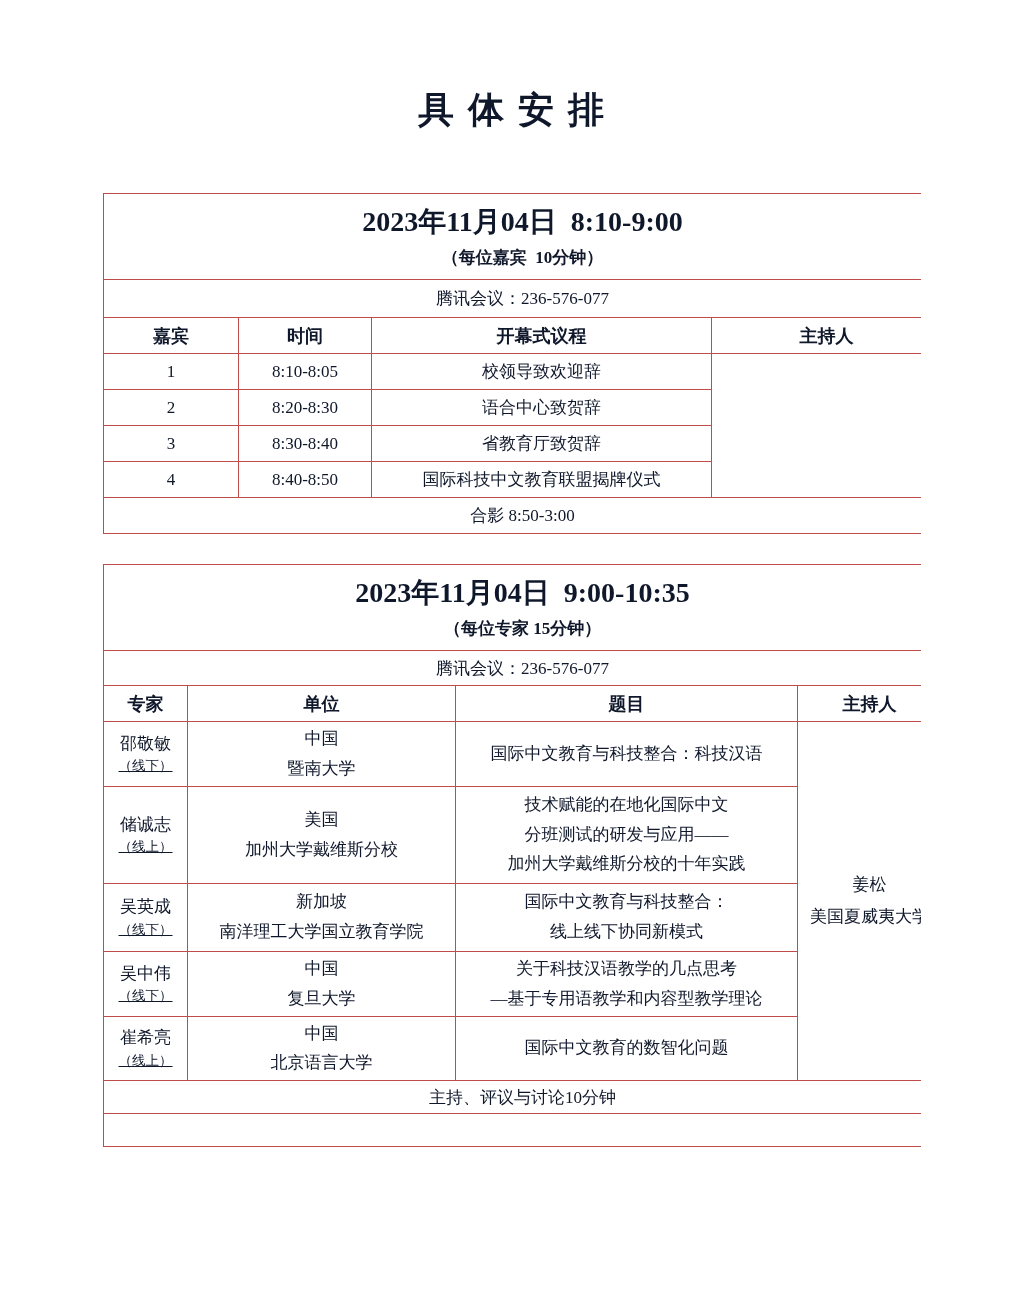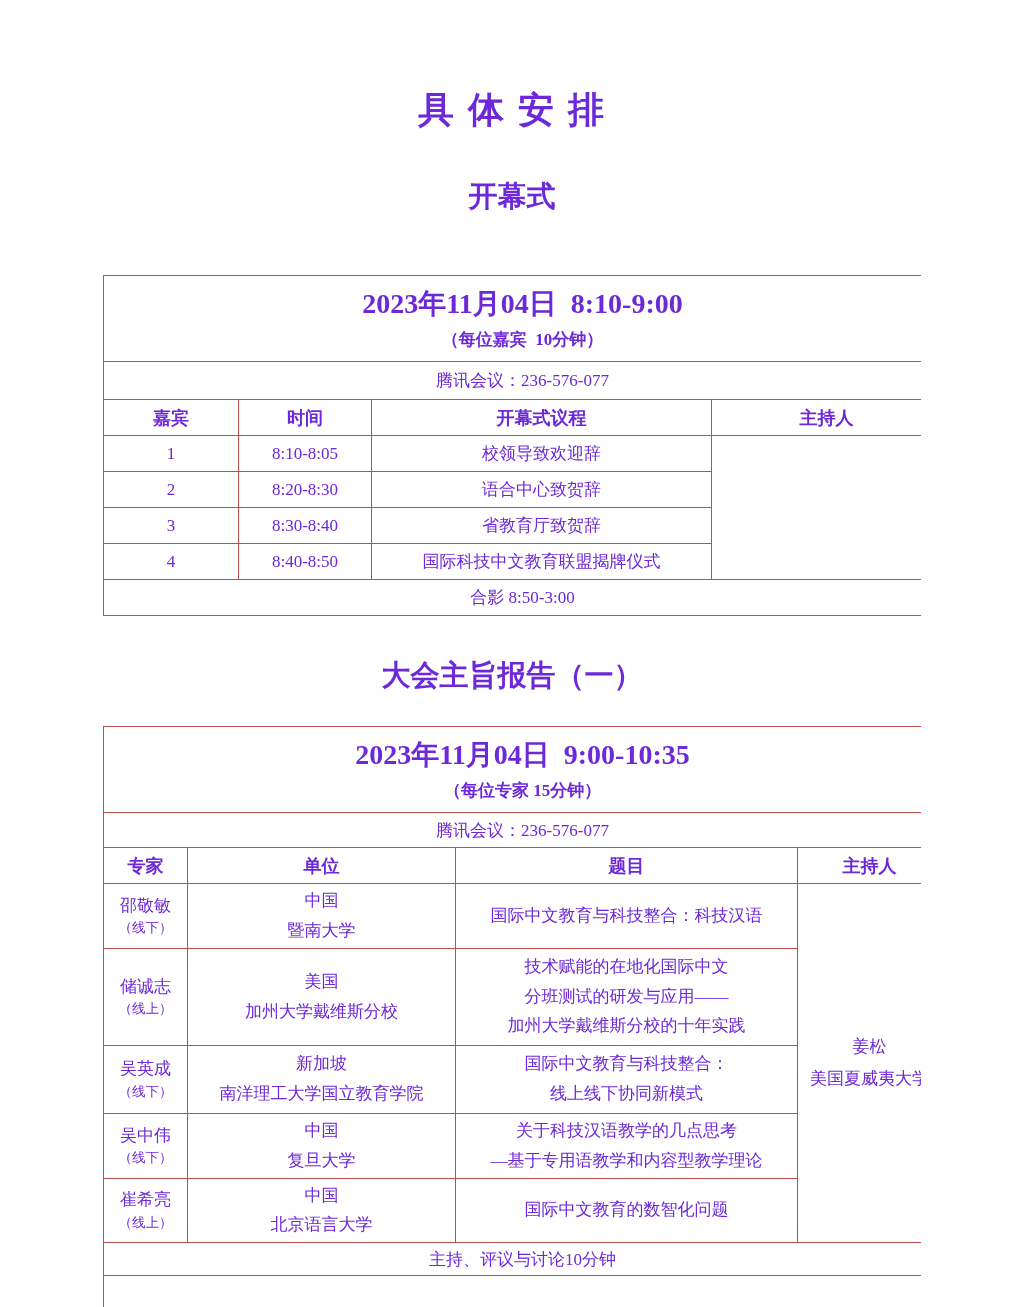--- a/index.html
+++ b/index.html
@@ -3,21 +3,21 @@
 <meta charset="utf-8">
 <style>
   * { margin: 0; padding: 0; box-sizing: border-box; }
   html, body { background: #ffffff; }
   .page {
     position: relative;
     width: 818px;
     height: 1307px;
     margin: 0 auto;
     background: #ffffff;
-    color: #6d28d9;
+    color: #0f172a;
     font-family: "Liberation Serif", "DejaVu Serif", serif;
     overflow: hidden;
   }
   .main-title {
     margin-top: 86px;
     text-align: center;
     font-family: "Liberation Sans", "DejaVu Sans", sans-serif;
     font-weight: bold;
     font-size: 36px;
     letter-spacing: 2px;
@@ -62,38 +62,37 @@
     white-space: pre-wrap;
     line-height: 1.7;
     text-align: center;
   }
   .meeting-cell { height: 38px; font-size: 17.5px; font-weight: bold; }
   tr.cols th { height: 36px; font-size: 18px; font-weight: bold; }
   table.opening tr.body-row td { height: 36px; }
   table.opening td.footer-cell { height: 36px; }
   .multi { line-height: 1.75; white-space: pre-wrap; }
   .expert-name { font-size: 17px; line-height: 1.5; }
-  .expert-mode { font-size: 13.5px; line-height: 1.5; }
+  .expert-mode { font-size: 13.5px; line-height: 1.5; text-decoration: underline; }
   td.host-merged { line-height: 1.9; }
   table.keynote tr.k-row-0 td { height: 63px; }
   table.keynote tr.k-row-1 td { height: 97px; }
   table.keynote tr.k-row-2 td { height: 68px; }
   table.keynote tr.k-row-3 td { height: 65px; }
   table.keynote tr.k-row-4 td { height: 57px; }
   table.keynote td.footer-cell { height: 33px; }
   table.keynote td.empty-cell { height: 33px; }
 </style>
 </head>
 <body>
 
 <div class="page">
 
   <div class="main-title">具 体 安 排</div>
 
-  <div class="section-title first">开幕式</div>
 
   <table class="sched opening">
     <colgroup>
       <col style="width:135px">
         <col style="width:133px">
         <col style="width:340px">
         <col style="width:230px">
     </colgroup>
     <tbody>
         <tr>
@@ -131,21 +130,20 @@
       <td>4</td>
       <td>8:40-8:50</td>
       <td>国际科技中文教育联盟揭牌仪式</td>
     </tr>
     <tr>
       <td colspan="4" class="footer-cell">合影 8:50-3:00</td>
     </tr>
   </tbody>
     </table>
 
-  <div class="section-title second">大会主旨报告（一）</div>
 
   <table class="sched keynote">
     <colgroup>
       <col style="width:84px">
         <col style="width:268px">
         <col style="width:342px">
         <col style="width:144px">
     </colgroup>
     <tbody>
         <tr>

